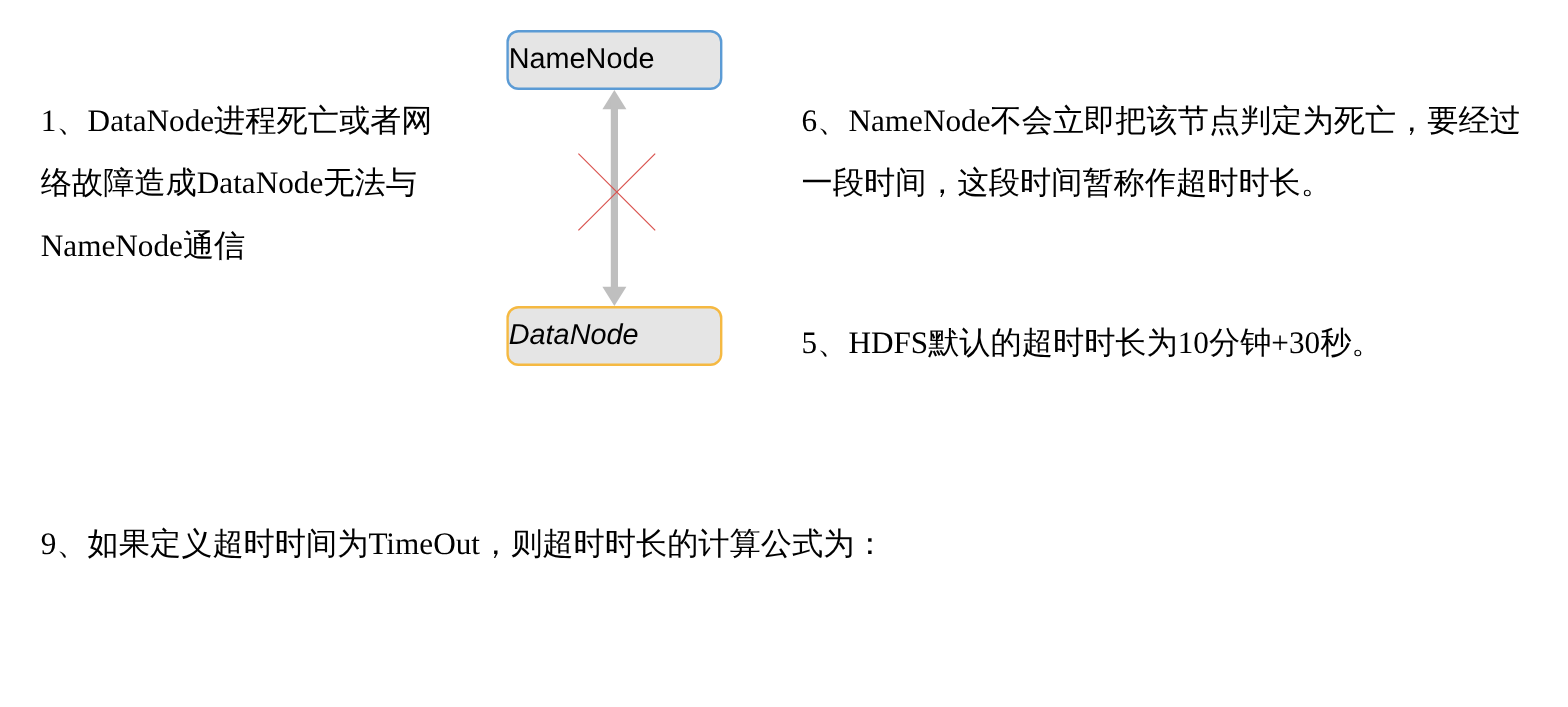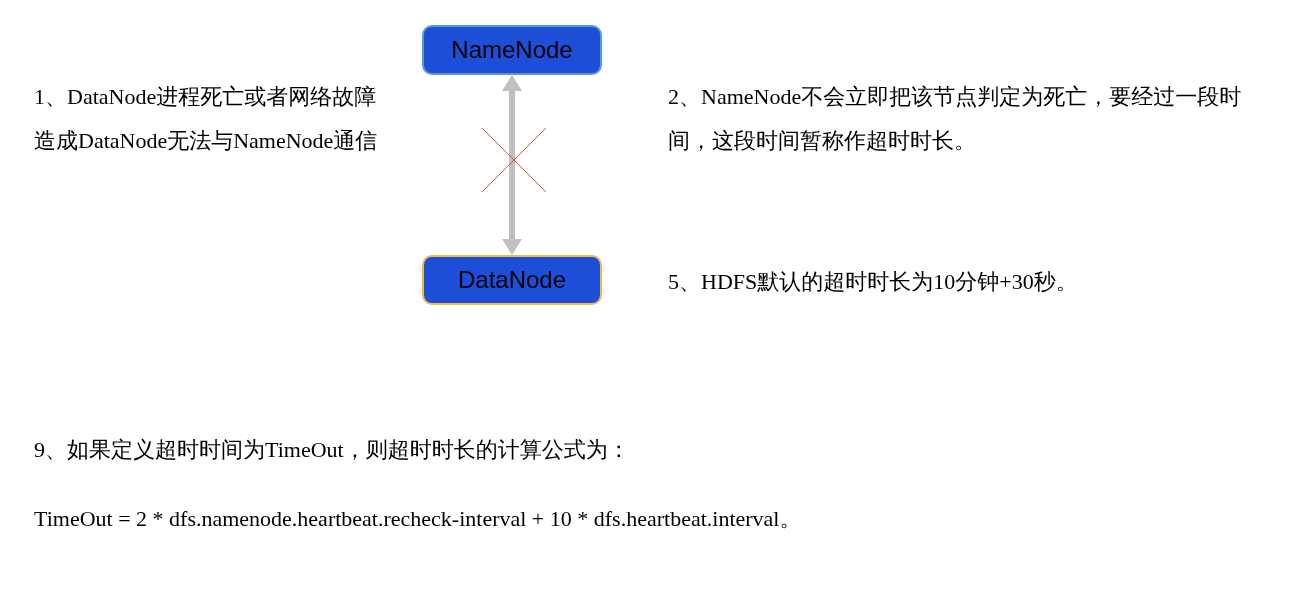--- a/index.html
+++ b/index.html
@@ -5,36 +5,35 @@
     * { margin: 0; padding: 0; box-sizing: border-box; }
     body {
       width: 1307px;
       height: 589px;
       background: #fff;
       font-family: "SimSun", "Songti SC", "Times New Roman", serif;
       position: relative;
     }
     .text-block {
       position: absolute;
-      font-size: 22px;
+      font-size: 26px;
       line-height: 2;
       color: #000;
     }
     .node-box {
       position: absolute;
       width: 180px;
       height: 50px;
       border: 2px solid;
       border-radius: 10px;
       display: flex;
       align-items: center;
-      justify-content: center;
       font-family: Arial, "Microsoft YaHei", sans-serif;
       font-size: 24px;
-      background: #1d4ed8;
+      background: #e5e5e5;
     }
     .namenode {
       border-color: #5b9bd5;
       color: #000;
     }
     .datanode {
       border-color: #f5b942;
       color: #000;
     }
     .arrow-container {
@@ -110,38 +109,37 @@
       line-height: 1.9;
     }
   </style>
 </head>
 <body>
 
 <div class="node-box namenode" style="left:422px; top:25px;">
   <span>NameNode</span>
 </div>
 
-<div class="node-box datanode" style="left:422px; top:255px;">
+<div class="node-box datanode" style="left:422px; top:255px;font-style:italic;">
   <span>DataNode</span>
 </div>
 
 <div class="arrow-container">
   <div class="arrow-head-up"></div>
   <div class="arrow-line"></div>
   <div class="arrow-head-down"></div>
 </div>
 
 <svg class="cross" viewBox="0 0 80 80">
   <line x1="8" y1="8" x2="72" y2="72"></line>
   <line x1="72" y1="8" x2="8" y2="72"></line>
 </svg>
 
 <div class="text-block left-text">1、DataNode进程死亡或者网络故障造成DataNode无法与NameNode通信</div>
 
-<div class="text-block right-text-1">2、NameNode不会立即把该节点判定为死亡，要经过一段时间，这段时间暂称作超时时长。</div>
+<div class="text-block right-text-1">6、NameNode不会立即把该节点判定为死亡，要经过一段时间，这段时间暂称作超时时长。</div>
 
 <div class="text-block right-text-2">5、HDFS默认的超时时长为10分钟+30秒。</div>
 
 <div class="text-block bottom-text-1">9、如果定义超时时间为TimeOut，则超时时长的计算公式为：</div>
 
 <div class="text-block bottom-text-2">
-  <div>TimeOut  = 2 * dfs.namenode.heartbeat.recheck-interval + 10 * dfs.heartbeat.interval。</div>
 </div>
 
 </body></html>

